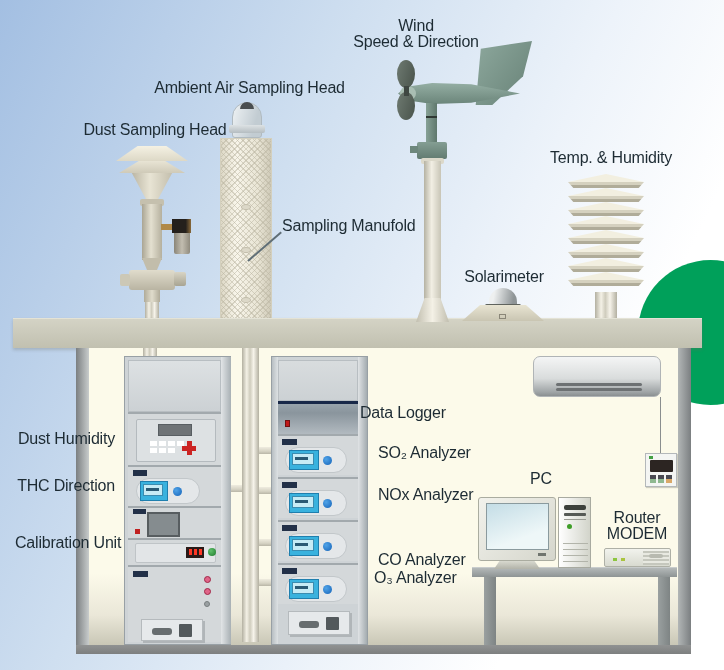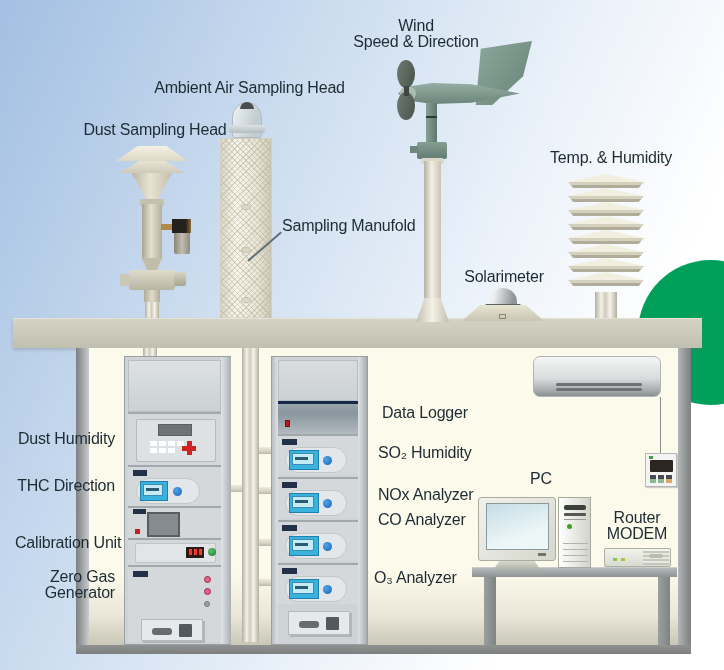--- a/index.html
+++ b/index.html
@@ -255,28 +255,24 @@
   <div class="lbl c" style="left:152px;top:80px;width:195px;">Ambient Air Sampling Head</div>
   <div class="lbl c" style="left:79px;top:122px;width:152px;">Dust Sampling Head</div>
   <div class="lbl" style="left:282px;top:218px;">Sampling Manufold</div>
   <div class="leader" style="left:248px;top:260px;width:44px;transform:rotate(-41deg);"></div>
   <div class="lbl c" style="left:454px;top:269px;width:100px;">Solarimeter</div>
   <div class="lbl c" style="left:550px;top:150px;width:120px;">Temp. &amp; Humidity</div>
 
   <div class="lbl r" style="left:15px;top:431px;width:100px;">Dust Humidity</div>
   <div class="lbl r" style="left:15px;top:478px;width:100px;">THC Direction</div>
   <div class="lbl r" style="left:15px;top:535px;width:100px;">Calibration Unit</div>
-  <div class="lbl r" style="left:15px;top:569px;width:100px;">
-    <span>Zero Gas</span>
-    <span>Generator</span>
-  </div>
-  <div class="lbl" style="left:382px;top:405px;">Data Logger</div>
-  <div class="lbl" style="left:378px;top:445px;">SO₂ Humidity</div>
+  <div class="lbl" style="left:360px;top:405px;">Data Logger</div>
+  <div class="lbl" style="left:378px;top:445px;">SO₂ Analyzer</div>
   <div class="lbl" style="left:378px;top:487px;">NOx Analyzer</div>
-  <div class="lbl" style="left:378px;top:512px;">CO Analyzer</div>
+  <div class="lbl" style="left:378px;top:552px;">CO Analyzer</div>
   <div class="lbl" style="left:374px;top:570px;">O₃ Analyzer</div>
   <div class="lbl c" style="left:516px;top:471px;width:50px;">PC</div>
   <div class="lbl c" style="left:592px;top:510px;width:90px;">
     <span>Router</span>
     <span>MODEM</span>
   </div>
 
 </div>
 
 </body></html>

